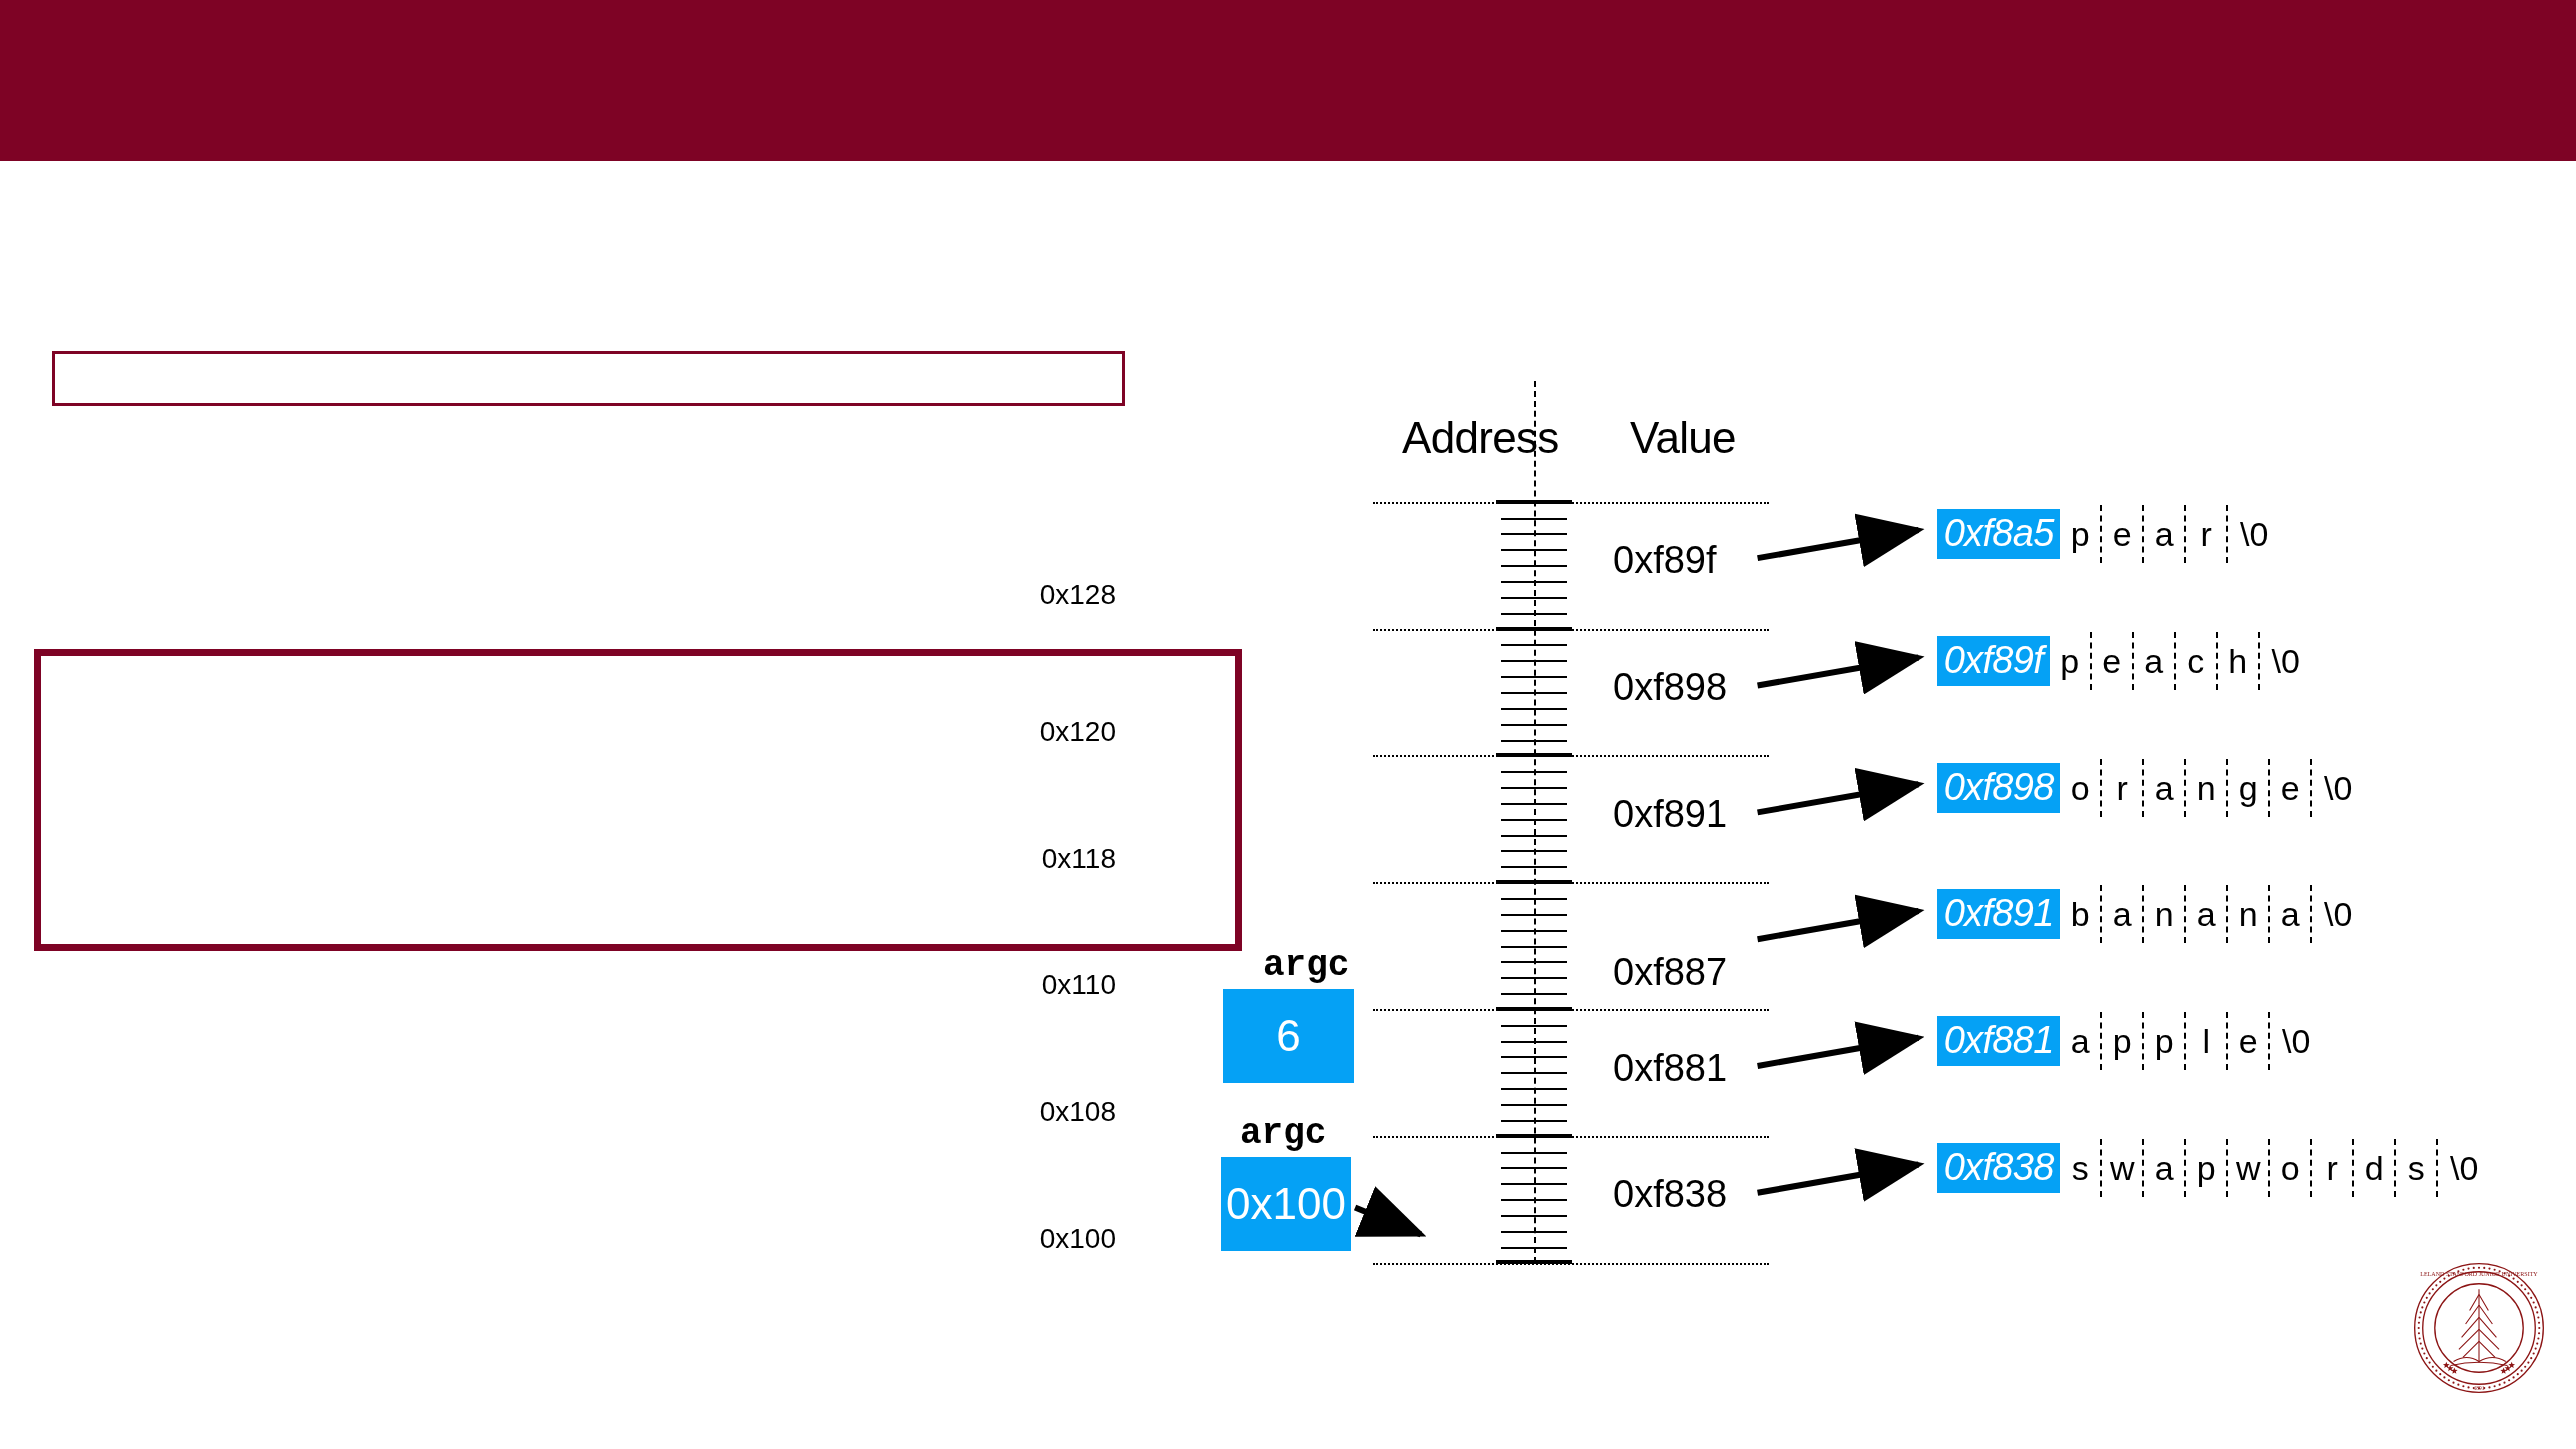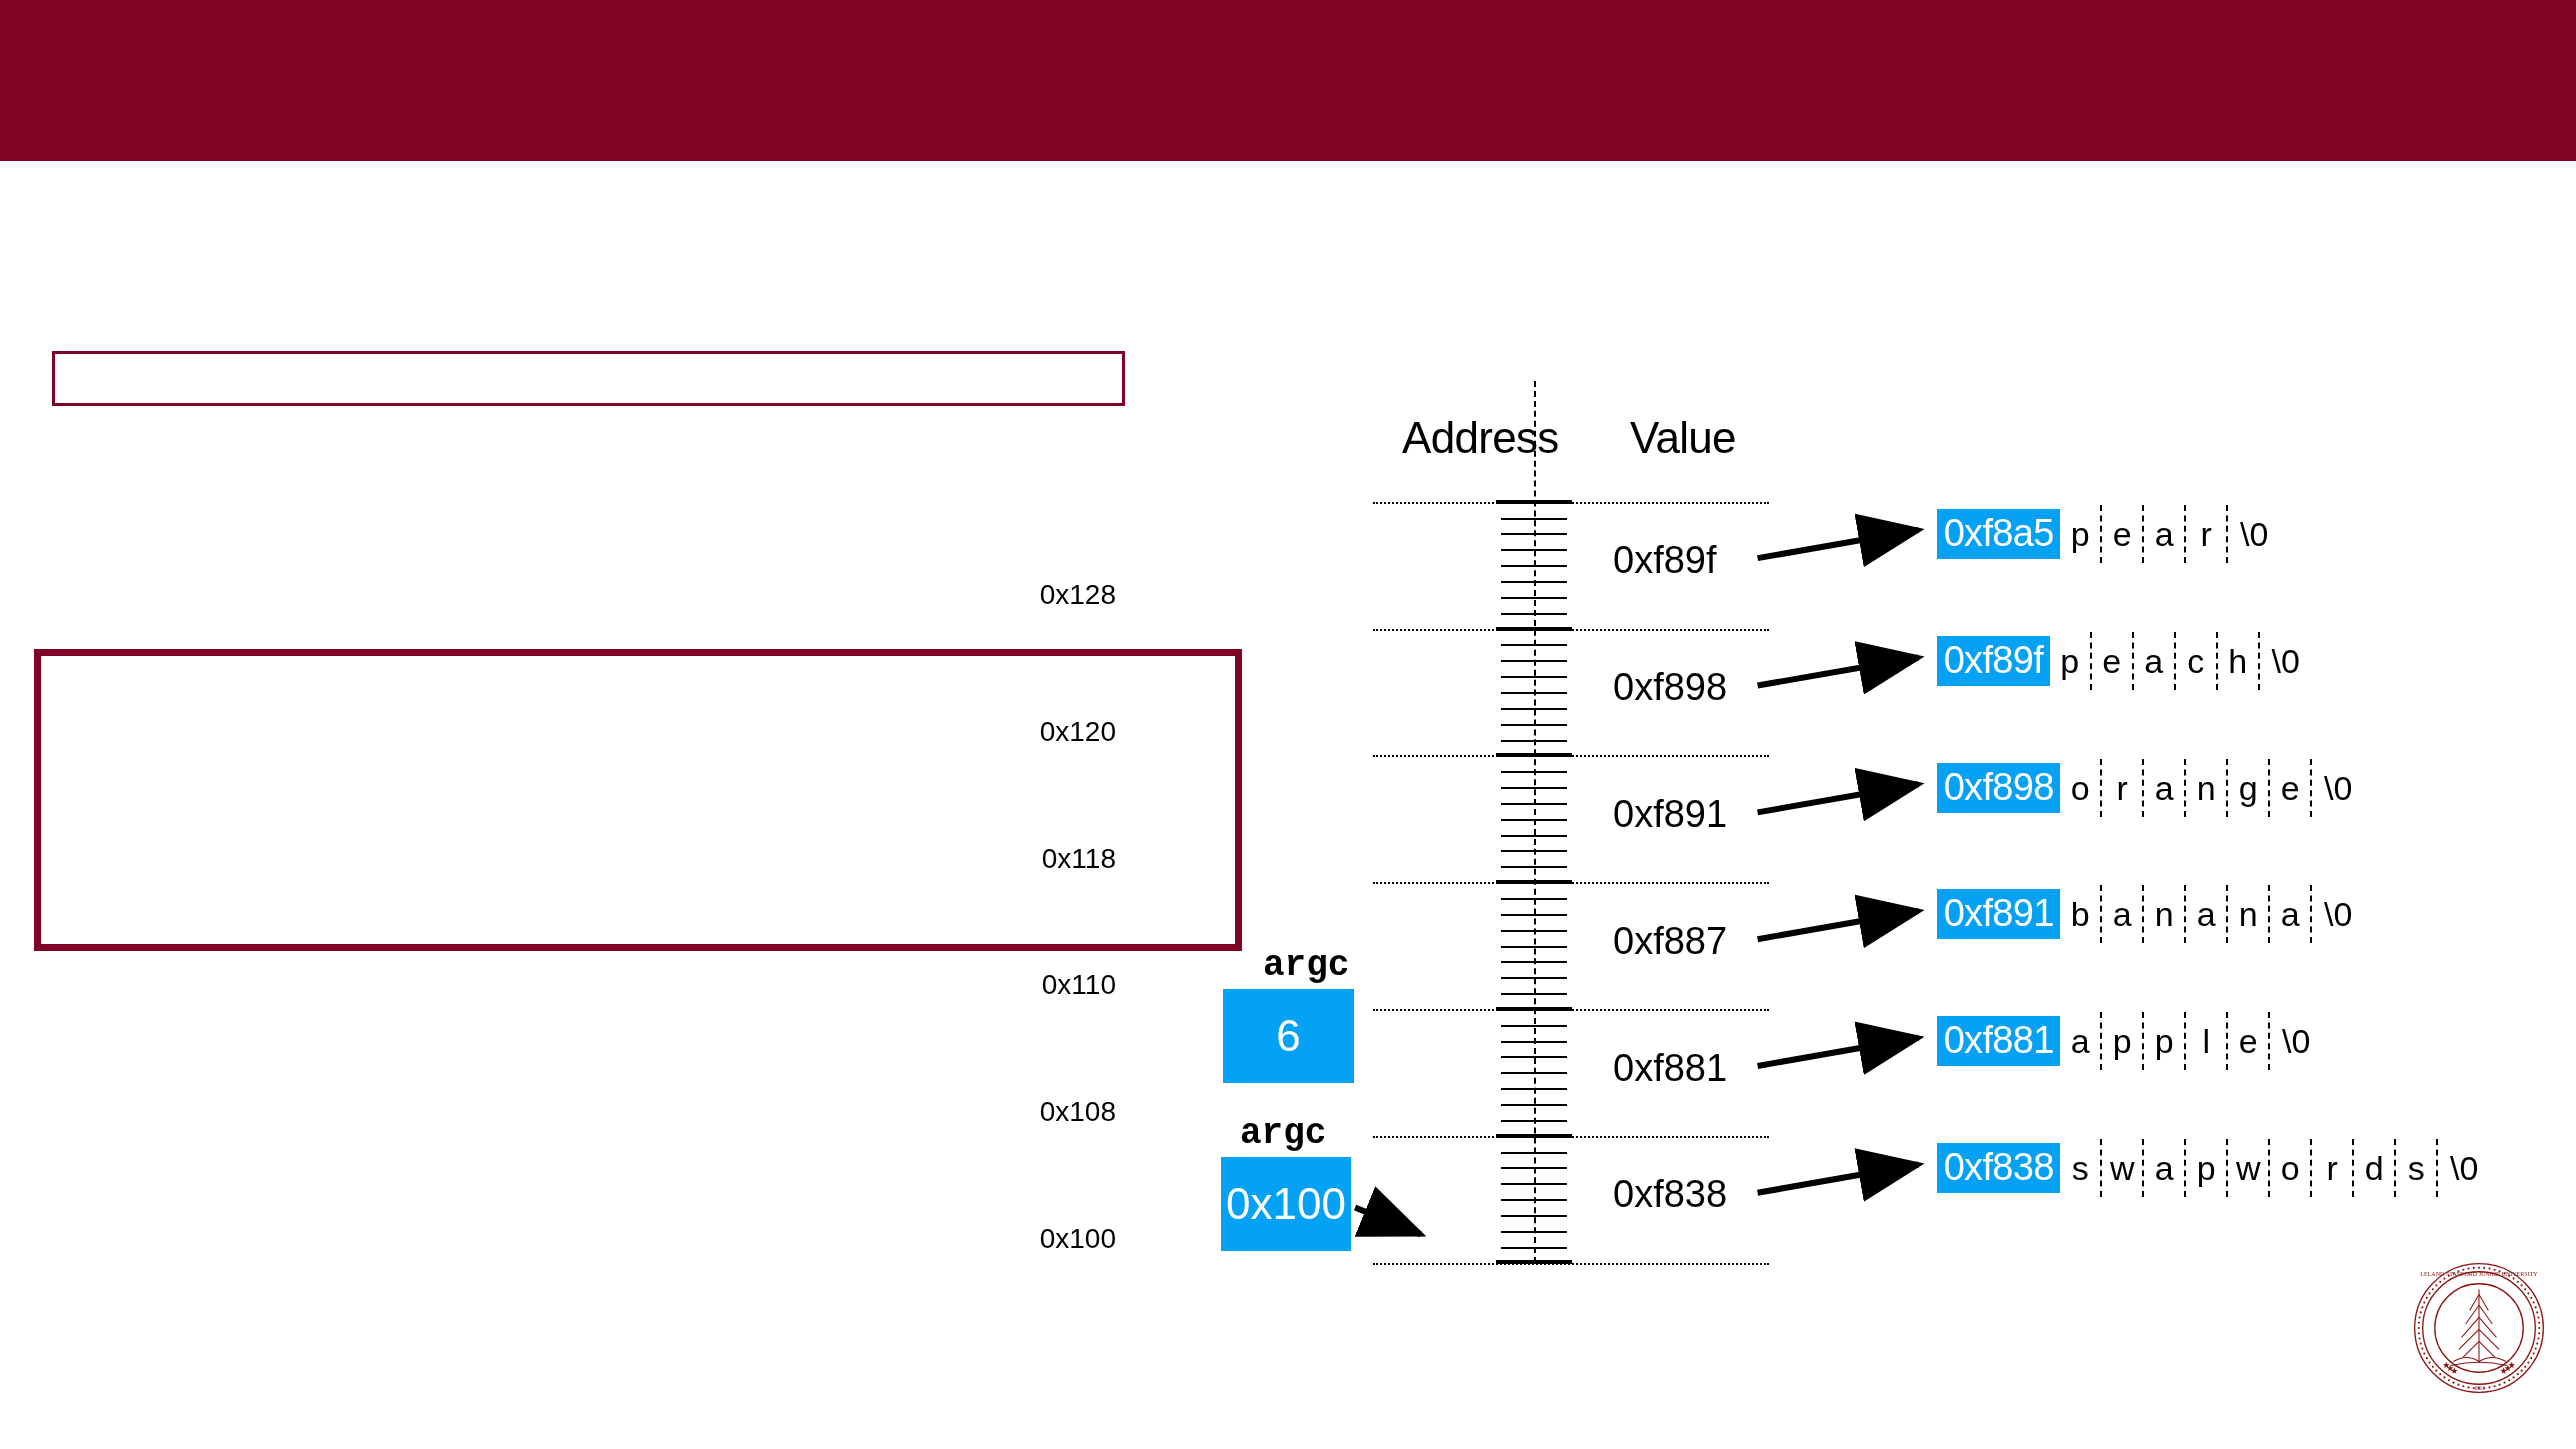--- a/index.html
+++ b/index.html
@@ -47,21 +47,21 @@
   .varbox{position:absolute;background:#05a1f5;color:#fff;display:flex;
           align-items:center;justify-content:center;font-size:44px;}
   #argc-label{left:1263px;top:948px;}
   #argc-box{left:1223px;top:989px;width:131px;height:94px;}
   #argv-label{left:1240px;top:1116px;}
   #argv-box{left:1221px;top:1157px;width:130px;height:94px;}
 
   
   .strrow{position:absolute;display:flex;align-items:center;height:62px;}
   .straddr{background:#05a1f5;color:#ffffff;font-size:38px;line-height:38px;
-           padding:5.4px 6.7px 6.7px 6.7px;white-space:nowrap;letter-spacing:-0.7px;}
+           padding:5.4px 6.7px 6.7px 6.7px;white-space:nowrap;letter-spacing:-0.7px;font-style:italic;}
   .cells{display:flex;align-items:center;}
   .cell{width:42px;height:58px;display:flex;align-items:center;justify-content:center;
         font-size:34px;border-right:2px dashed #000;box-sizing:border-box;
         white-space:nowrap;}
   .cell:last-child{border-right:none;}
   .cell.wide{width:52px;}
 
   
   #arrows{position:absolute;left:0;top:0;width:2576px;height:1449px;pointer-events:none;}
 
@@ -144,21 +144,21 @@
       <div class="addr" style="top: 718px;">0x120</div>
       <div class="addr" style="top: 845px;">0x118</div>
       <div class="addr" style="top: 971px;">0x110</div>
       <div class="addr" style="top: 1098px;">0x108</div>
       <div class="addr" style="top: 1225px;">0x100</div>
     </div>
 
   <div class="val" style="top:541px">0xf89f</div>
   <div class="val" style="top:668px">0xf898</div>
   <div class="val" style="top:795px">0xf891</div>
-  <div class="val" style="top:922px">0xf887</div>
+  <div class="val" style="top:953px">0xf887</div>
   <div class="val" style="top:1049px">0xf881</div>
   <div class="val" style="top:1175px">0xf838</div>
 </div>
 
 <div class="varlabel" id="argc-label">argc</div>
 <div class="varbox" id="argc-box">6</div>
 
 <div class="varlabel" id="argv-label">argc</div>
 <div class="varbox" id="argv-box">0x100</div>
 

